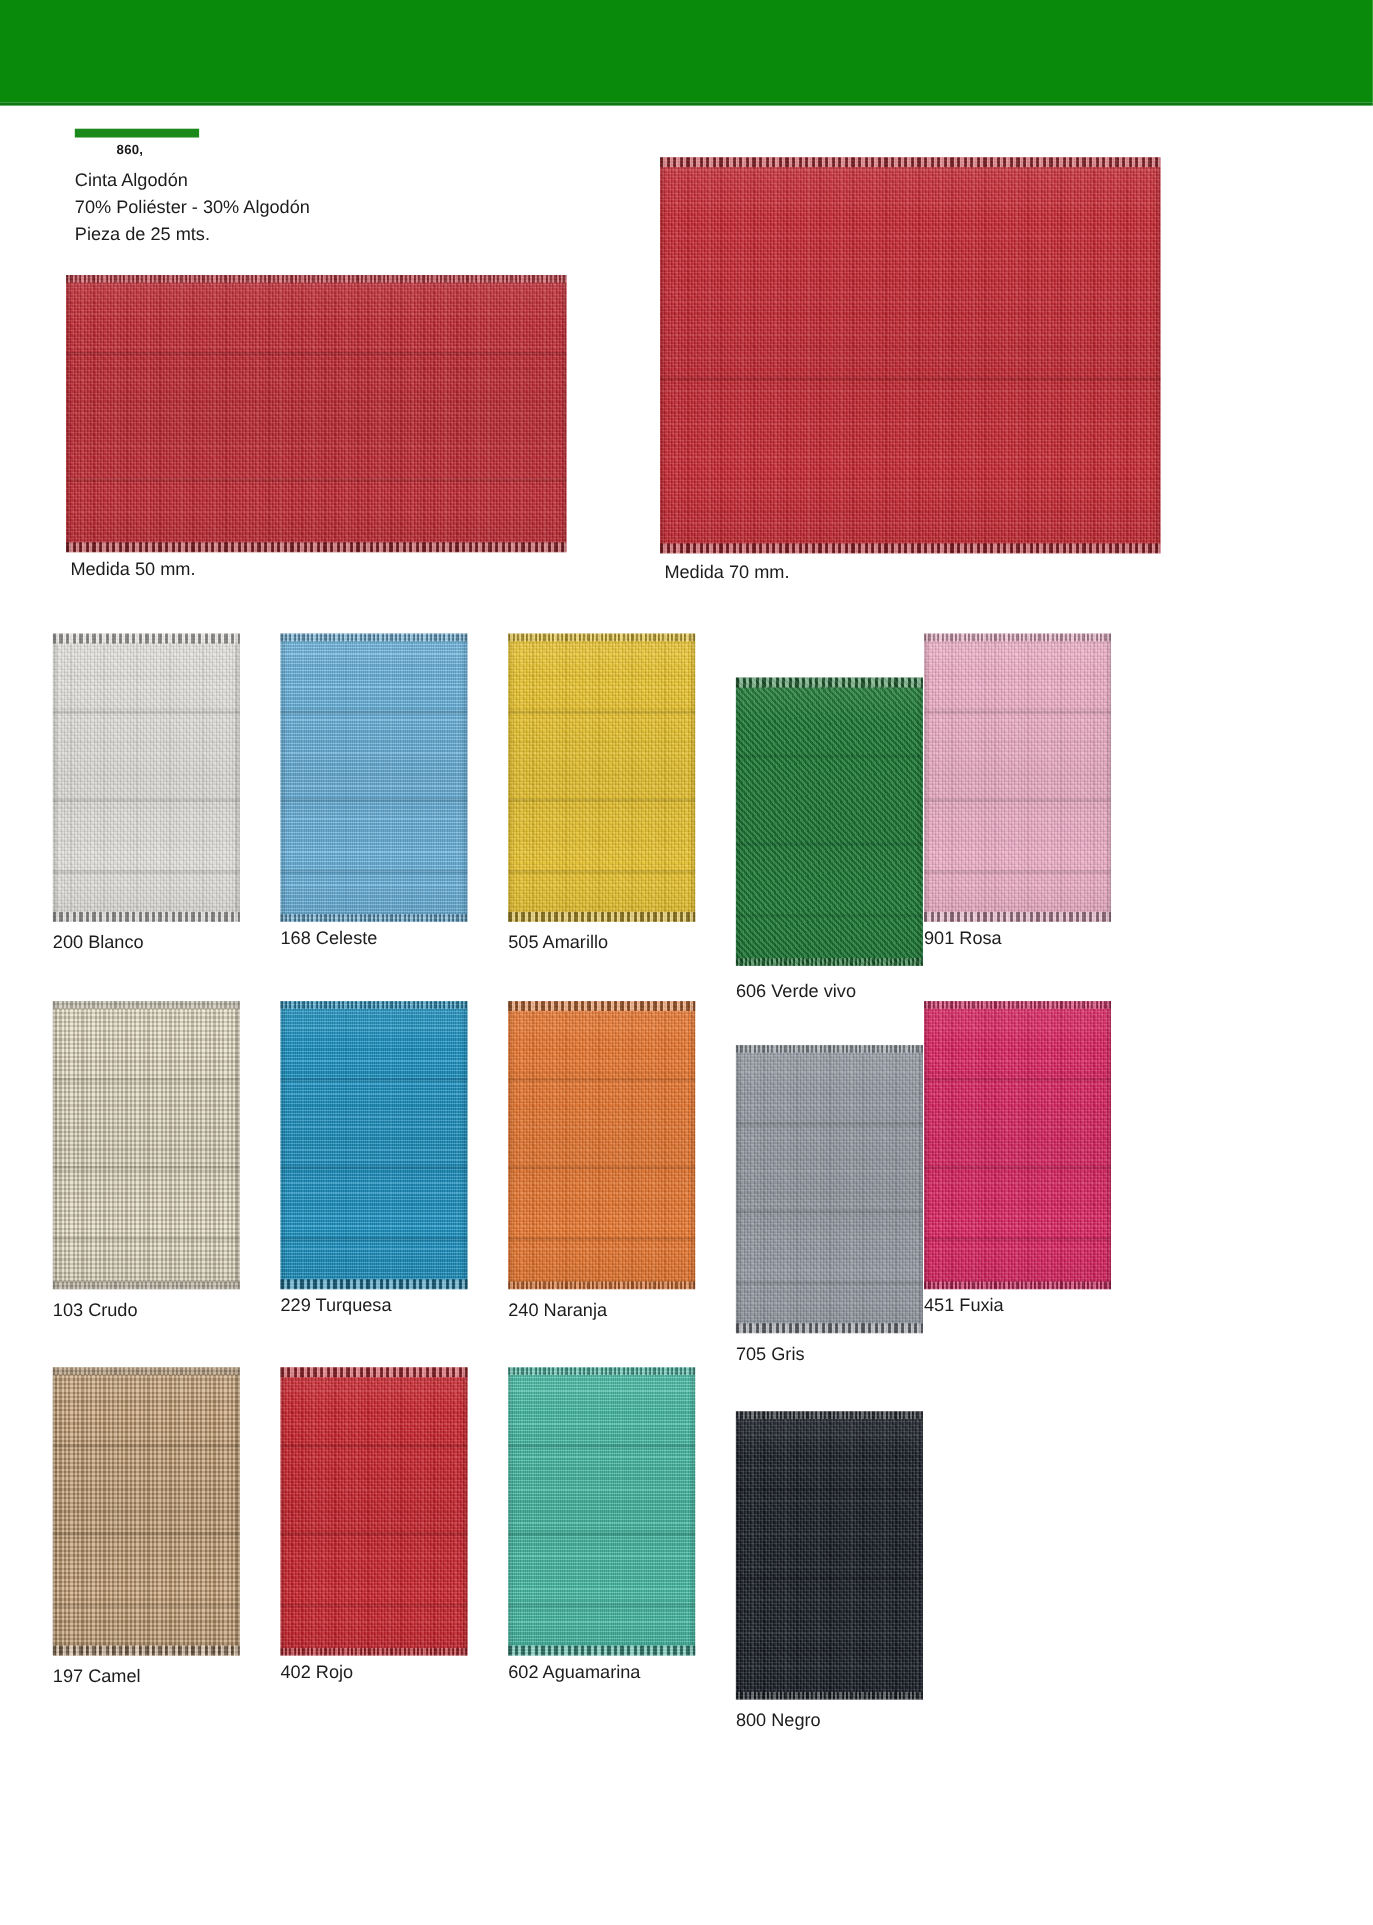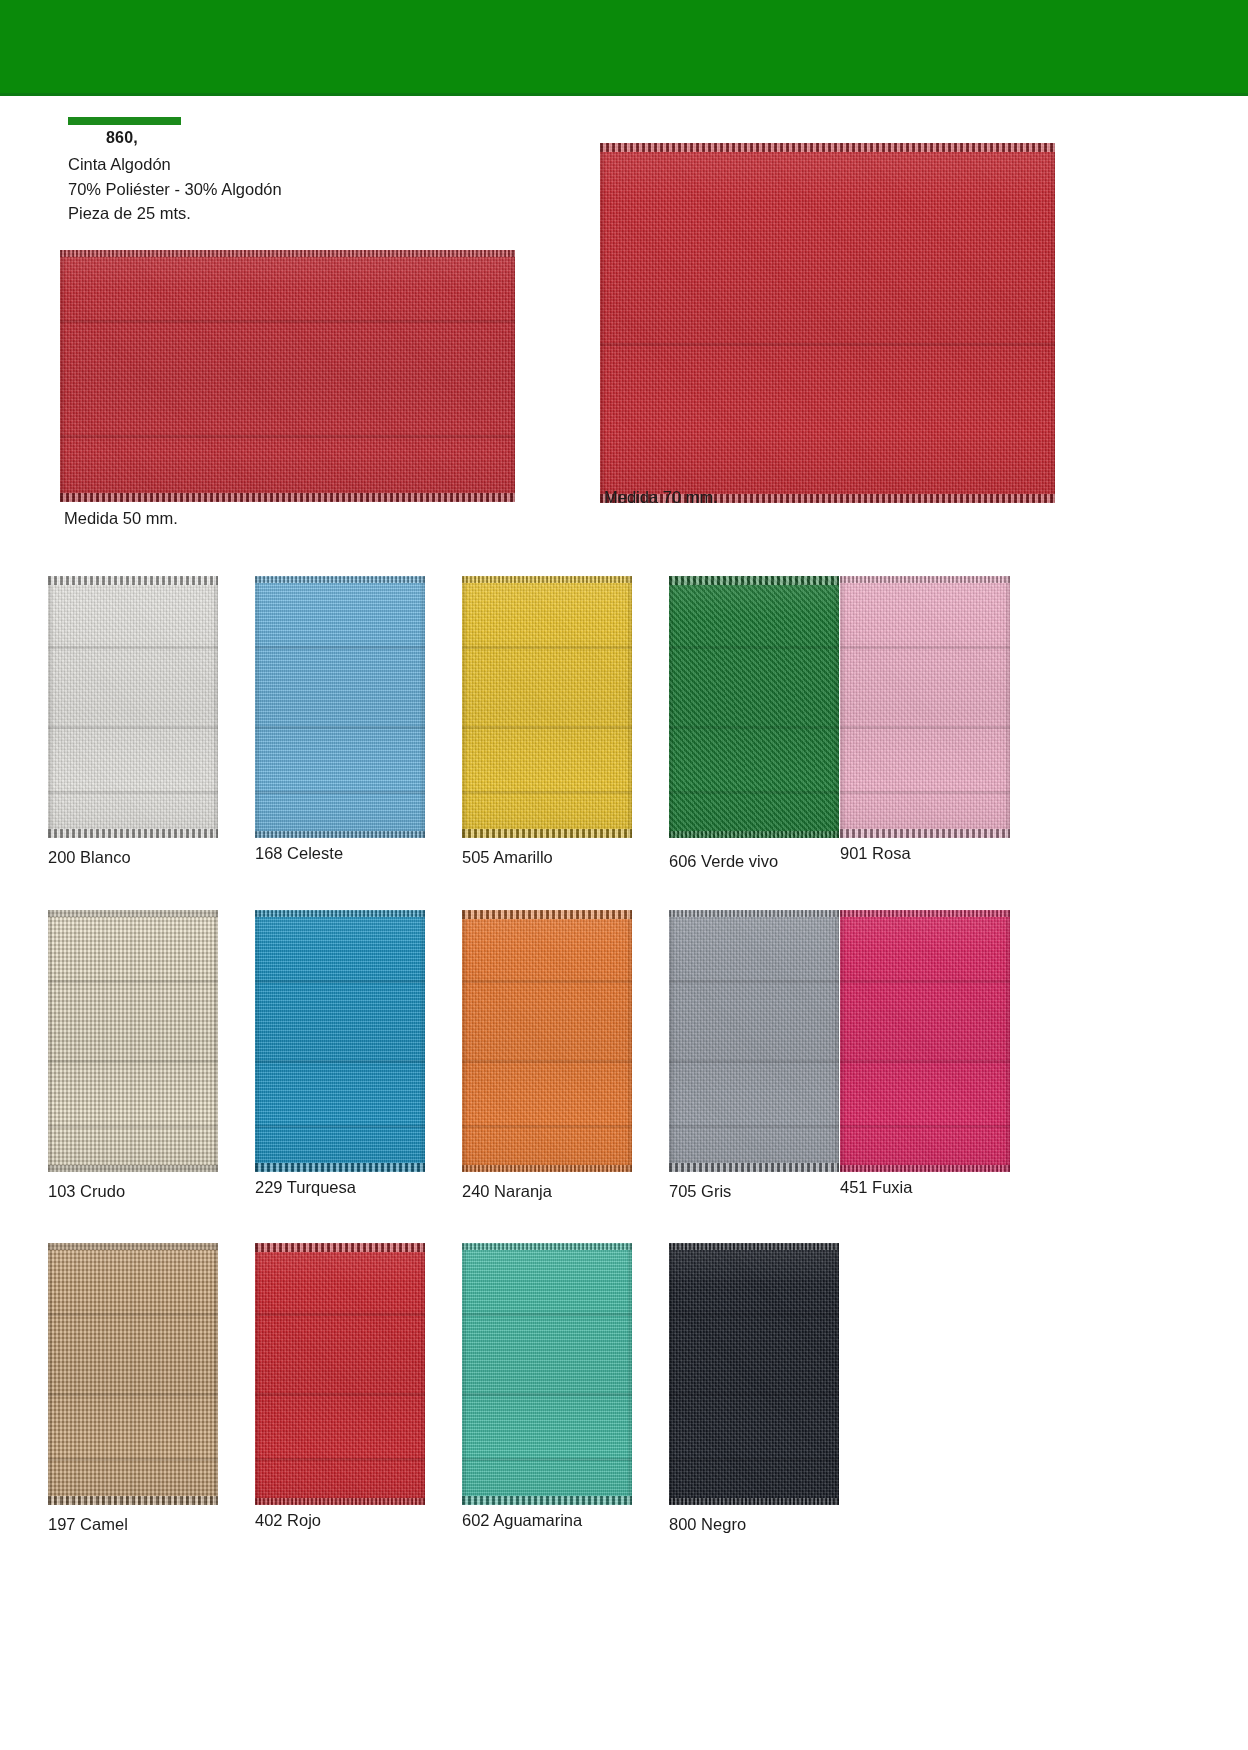--- a/index.html
+++ b/index.html
@@ -51,21 +51,21 @@
     left: 68px;
     top: 117px;
     width: 113px;
     height: 8px;
     background: #1b8a1b;
   }
   .prod-code {
     position: absolute;
     left: 106px;
     top: 129px;
-    font-size: 16px;
+    font-size: 12px;
     font-weight: bold;
     letter-spacing: 0.2px;
   }
   .prod-lines {
     position: absolute;
     left: 68px;
     top: 152px;
     font-size: 16.5px;
     line-height: 24.5px;
     color: #1c1c1c;
@@ -79,21 +79,21 @@
   .hero-50 { left: 60px; top: 250px; width: 455px; height: 252px; }
   .hero-70 { left: 600px; top: 143px; width: 455px; height: 360px; }
 
   .hero-caption {
     position: absolute;
     font-size: 16.5px;
     color: #1c1c1c;
     white-space: nowrap;
   }
   .cap-50 { left: 64px; top: 509px; }
-  .cap-70 { left: 604px; top: 488px; }
+  .cap-70 { left: 604px; top: 511px; }
 
   
   .grid-row { position: absolute; left: 0; width: 1248px; }
   .row-1 { top: 576px; }
   .row-2 { top: 910px; }
   .row-3 { top: 1243px; }
 
   .cell {
     position: absolute;
     top: 0;
@@ -108,21 +108,21 @@
     left: 0;
     top: 272px;
     font-size: 16.5px;
     color: #1c1c1c;
     white-space: nowrap;
   }
   
   .c0 { left: 48px; }
   .c1 { left: 255px; }
   .c2 { left: 462px; }
-  .c3 { left: 669px; }
+  .c3 { left: 669px; margin-top: 40px; }
   .c4 { left: 840px; }
 
   
   .lbl.up   { top: 268px; }
   .lbl.down { top: 276px; }
 
   
   
   .fab {
     position: absolute;

